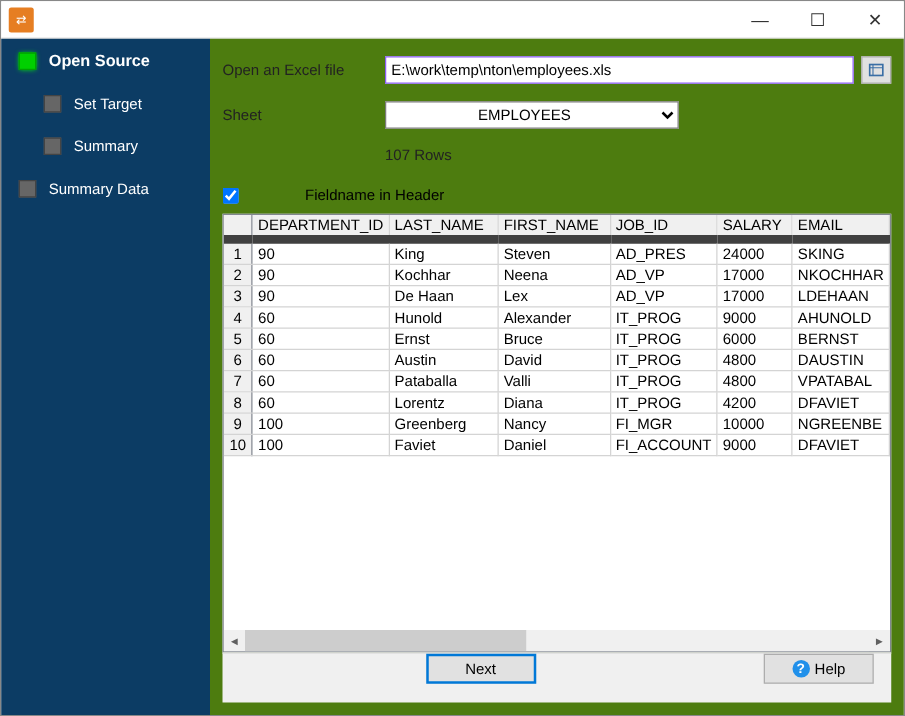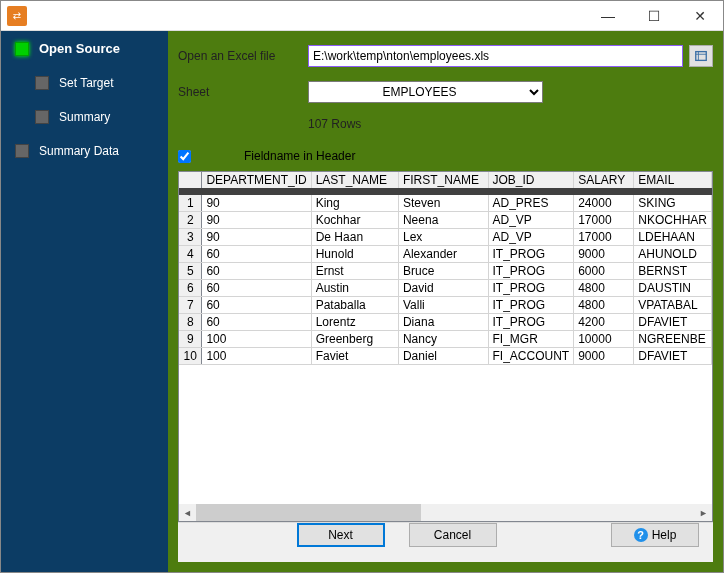--- a/index.html
+++ b/index.html
@@ -212,21 +212,20 @@
               <div class="thumb"></div>
             </div>
           <div class="arrow">►</div>
         </div>
       </div>
       <div class="button-bar">
         <div class="btn-row">
           <div class="btn-spacer"></div>
           <button class="btn primary">Next</button>
           <span style="width:24px"></span>
-          <button class="btn">Cancel</button>
           <div class="btn-spacer"></div>
           <button class="btn help-btn">
             <span class="help-icon">?</span>
             <span>Help</span>
           </button>
         </div>
       </div>
     </div>
   </div>
 </div>

